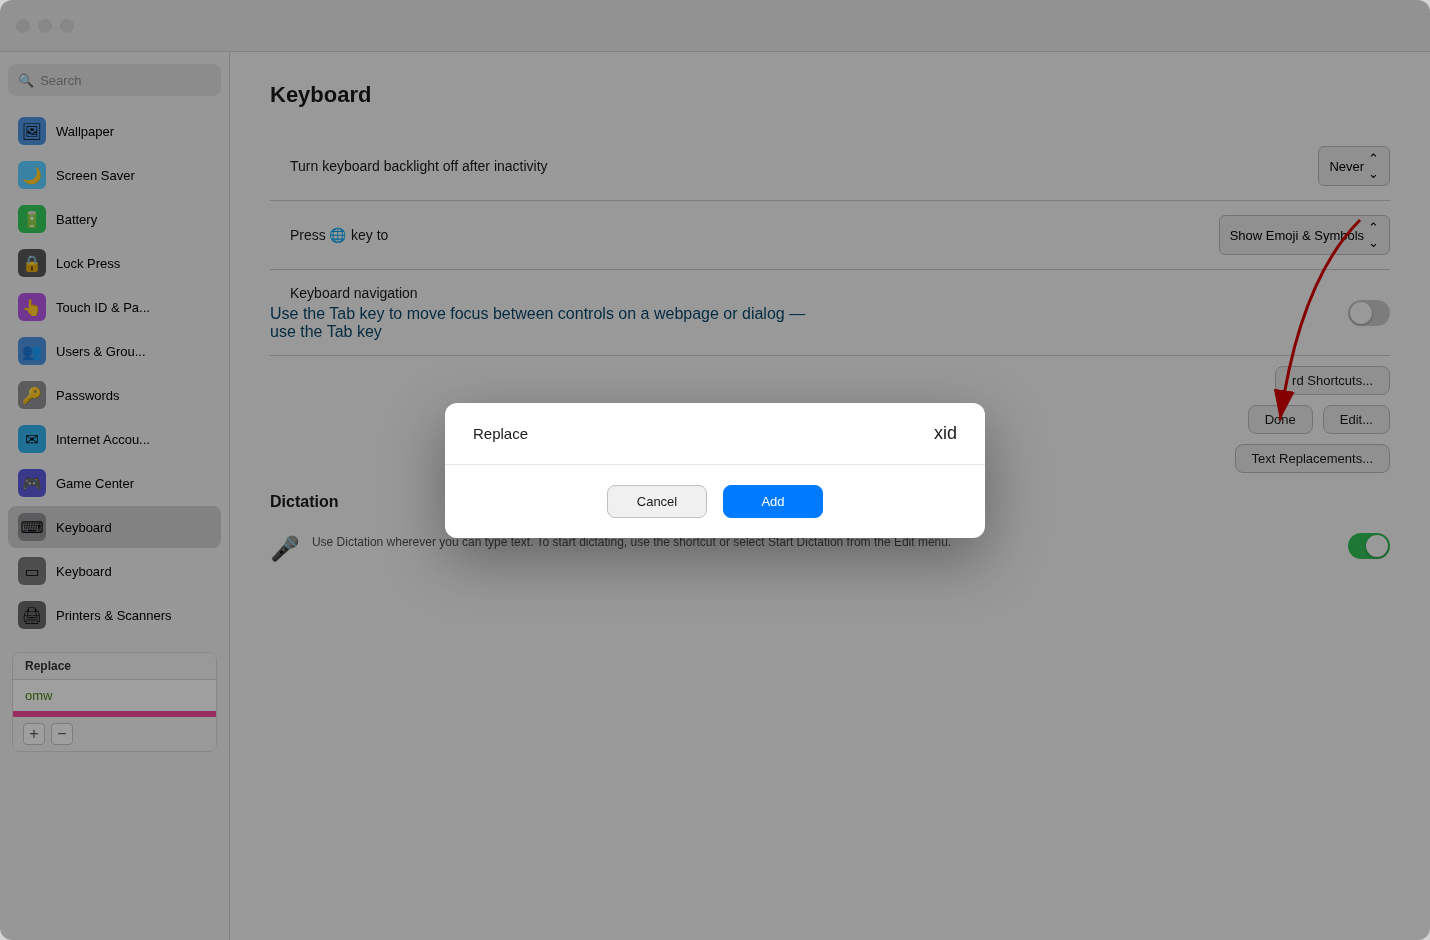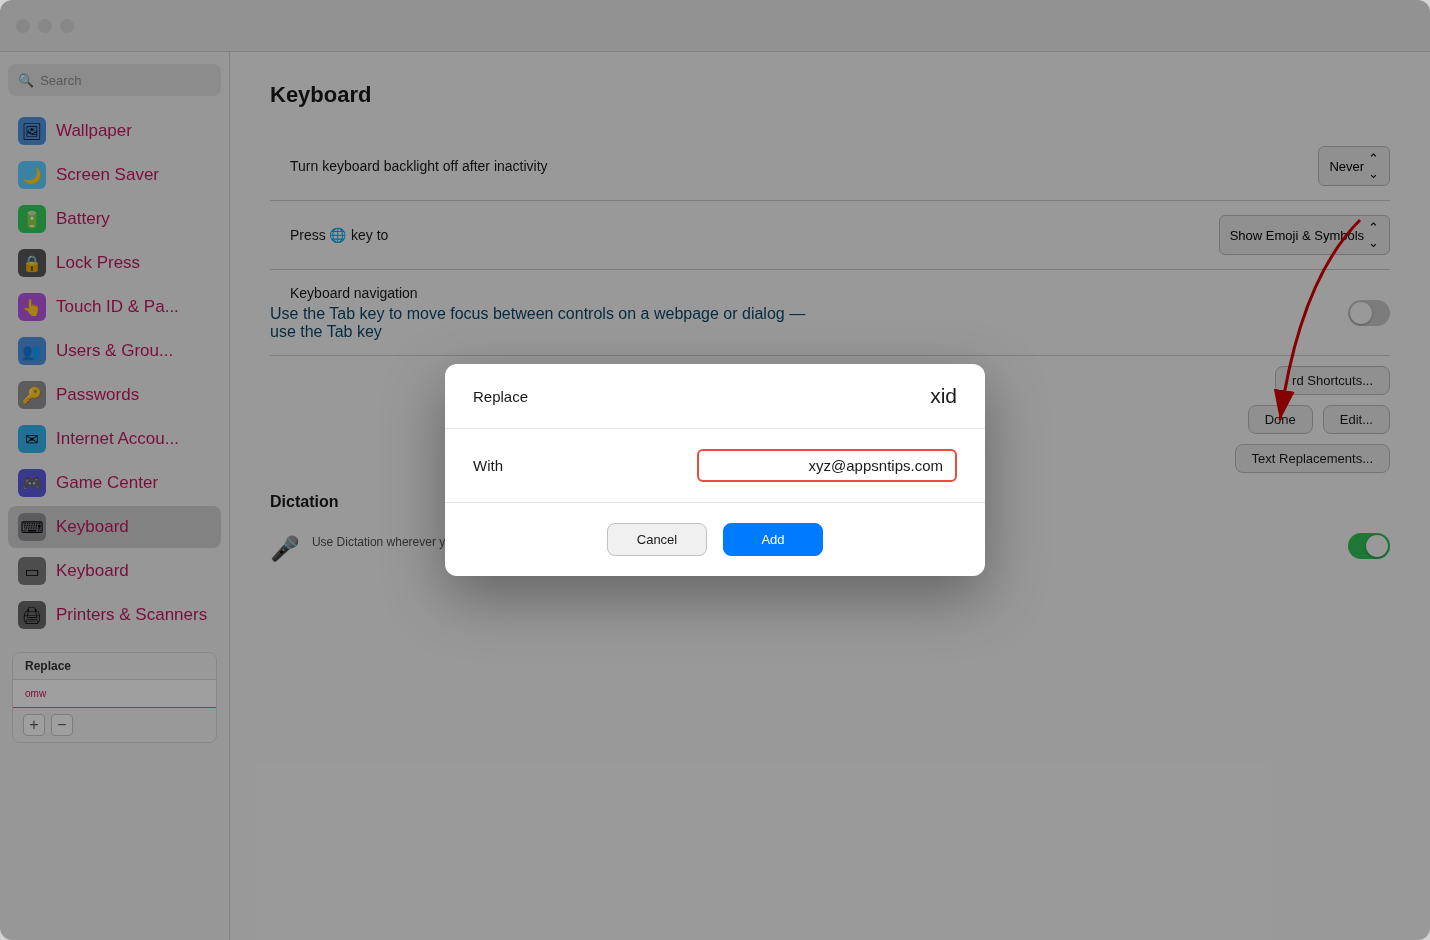--- a/index.html
+++ b/index.html
@@ -98,22 +98,22 @@
       width: 28px;
       height: 28px;
       border-radius: 6px;
       display: flex;
       align-items: center;
       justify-content: center;
       font-size: 16px;
       flex-shrink: 0;
     }
     .sidebar-item-label {
-      font-size: 17px;
-      color: #be185d;
+      font-size: 13px;
+      color: #000000;
       font-weight: 400;
     }
 
     
     .icon-blue { background: #4a90d9; }
     .icon-teal { background: #5ac8fa; }
     .icon-green { background: #34c759; }
     .icon-dark { background: #555; }
     .icon-purple { background: #af52de; }
     .icon-cyan { background: #32ade6; }
@@ -337,23 +337,23 @@
     .sidebar-table-header {
       padding: 6px 12px;
       font-size: 12px;
       font-weight: 600;
       color: #333;
       background: #ebebeb;
       border-bottom: 1px solid #d0d0d0;
     }
     .sidebar-table-row {
       padding: 8px 12px;
-      font-size: 10px;
-      color: #be185d;
-      border-bottom: 1px solid #ec4899;
+      font-size: 13px;
+      color: #4d7c0f;
+      border-bottom: 6px solid #ec4899;
     }
     .sidebar-table-actions {
       display: flex;
       gap: 6px;
       padding: 6px 10px;
       background: #ebebeb;
     }
   </style>
 </head>
 <body>
@@ -504,30 +504,24 @@
     <path d="M 180 20 Q 120 80 100 220" stroke="#cc0000" stroke-width="3" fill="none" marker-end="url(#arrowhead)"></path>
   </svg>
 
   <div class="modal-overlay">
     <div class="modal">
       <div class="modal-body">
 
         <div class="modal-field">
           <span class="modal-field-label">Replace</span>
           <div class="modal-field-value">
-            <span style="font-size:21px;color:#1a1a1a;">xid</span>
+            <span style="font-size:18px;color:#1a1a1a;">xid</span>
           </div>
         </div>
 
-        <div class="modal-field">
-          <span class="modal-field-label">With</span>
-          <div class="modal-field-value">
-            <input class="modal-field-input" type="text" value="xyz@appsntips.com" style="">
-          </div>
-        </div>
       </div>
 
       <div class="modal-footer">
         <button class="btn-outline" style="min-width:100px; padding: 8px 20px;">Cancel</button>
         <button class="btn-blue" style="min-width:100px; padding: 8px 20px;">Add</button>
       </div>
     </div>
   </div>
 </div>
 

